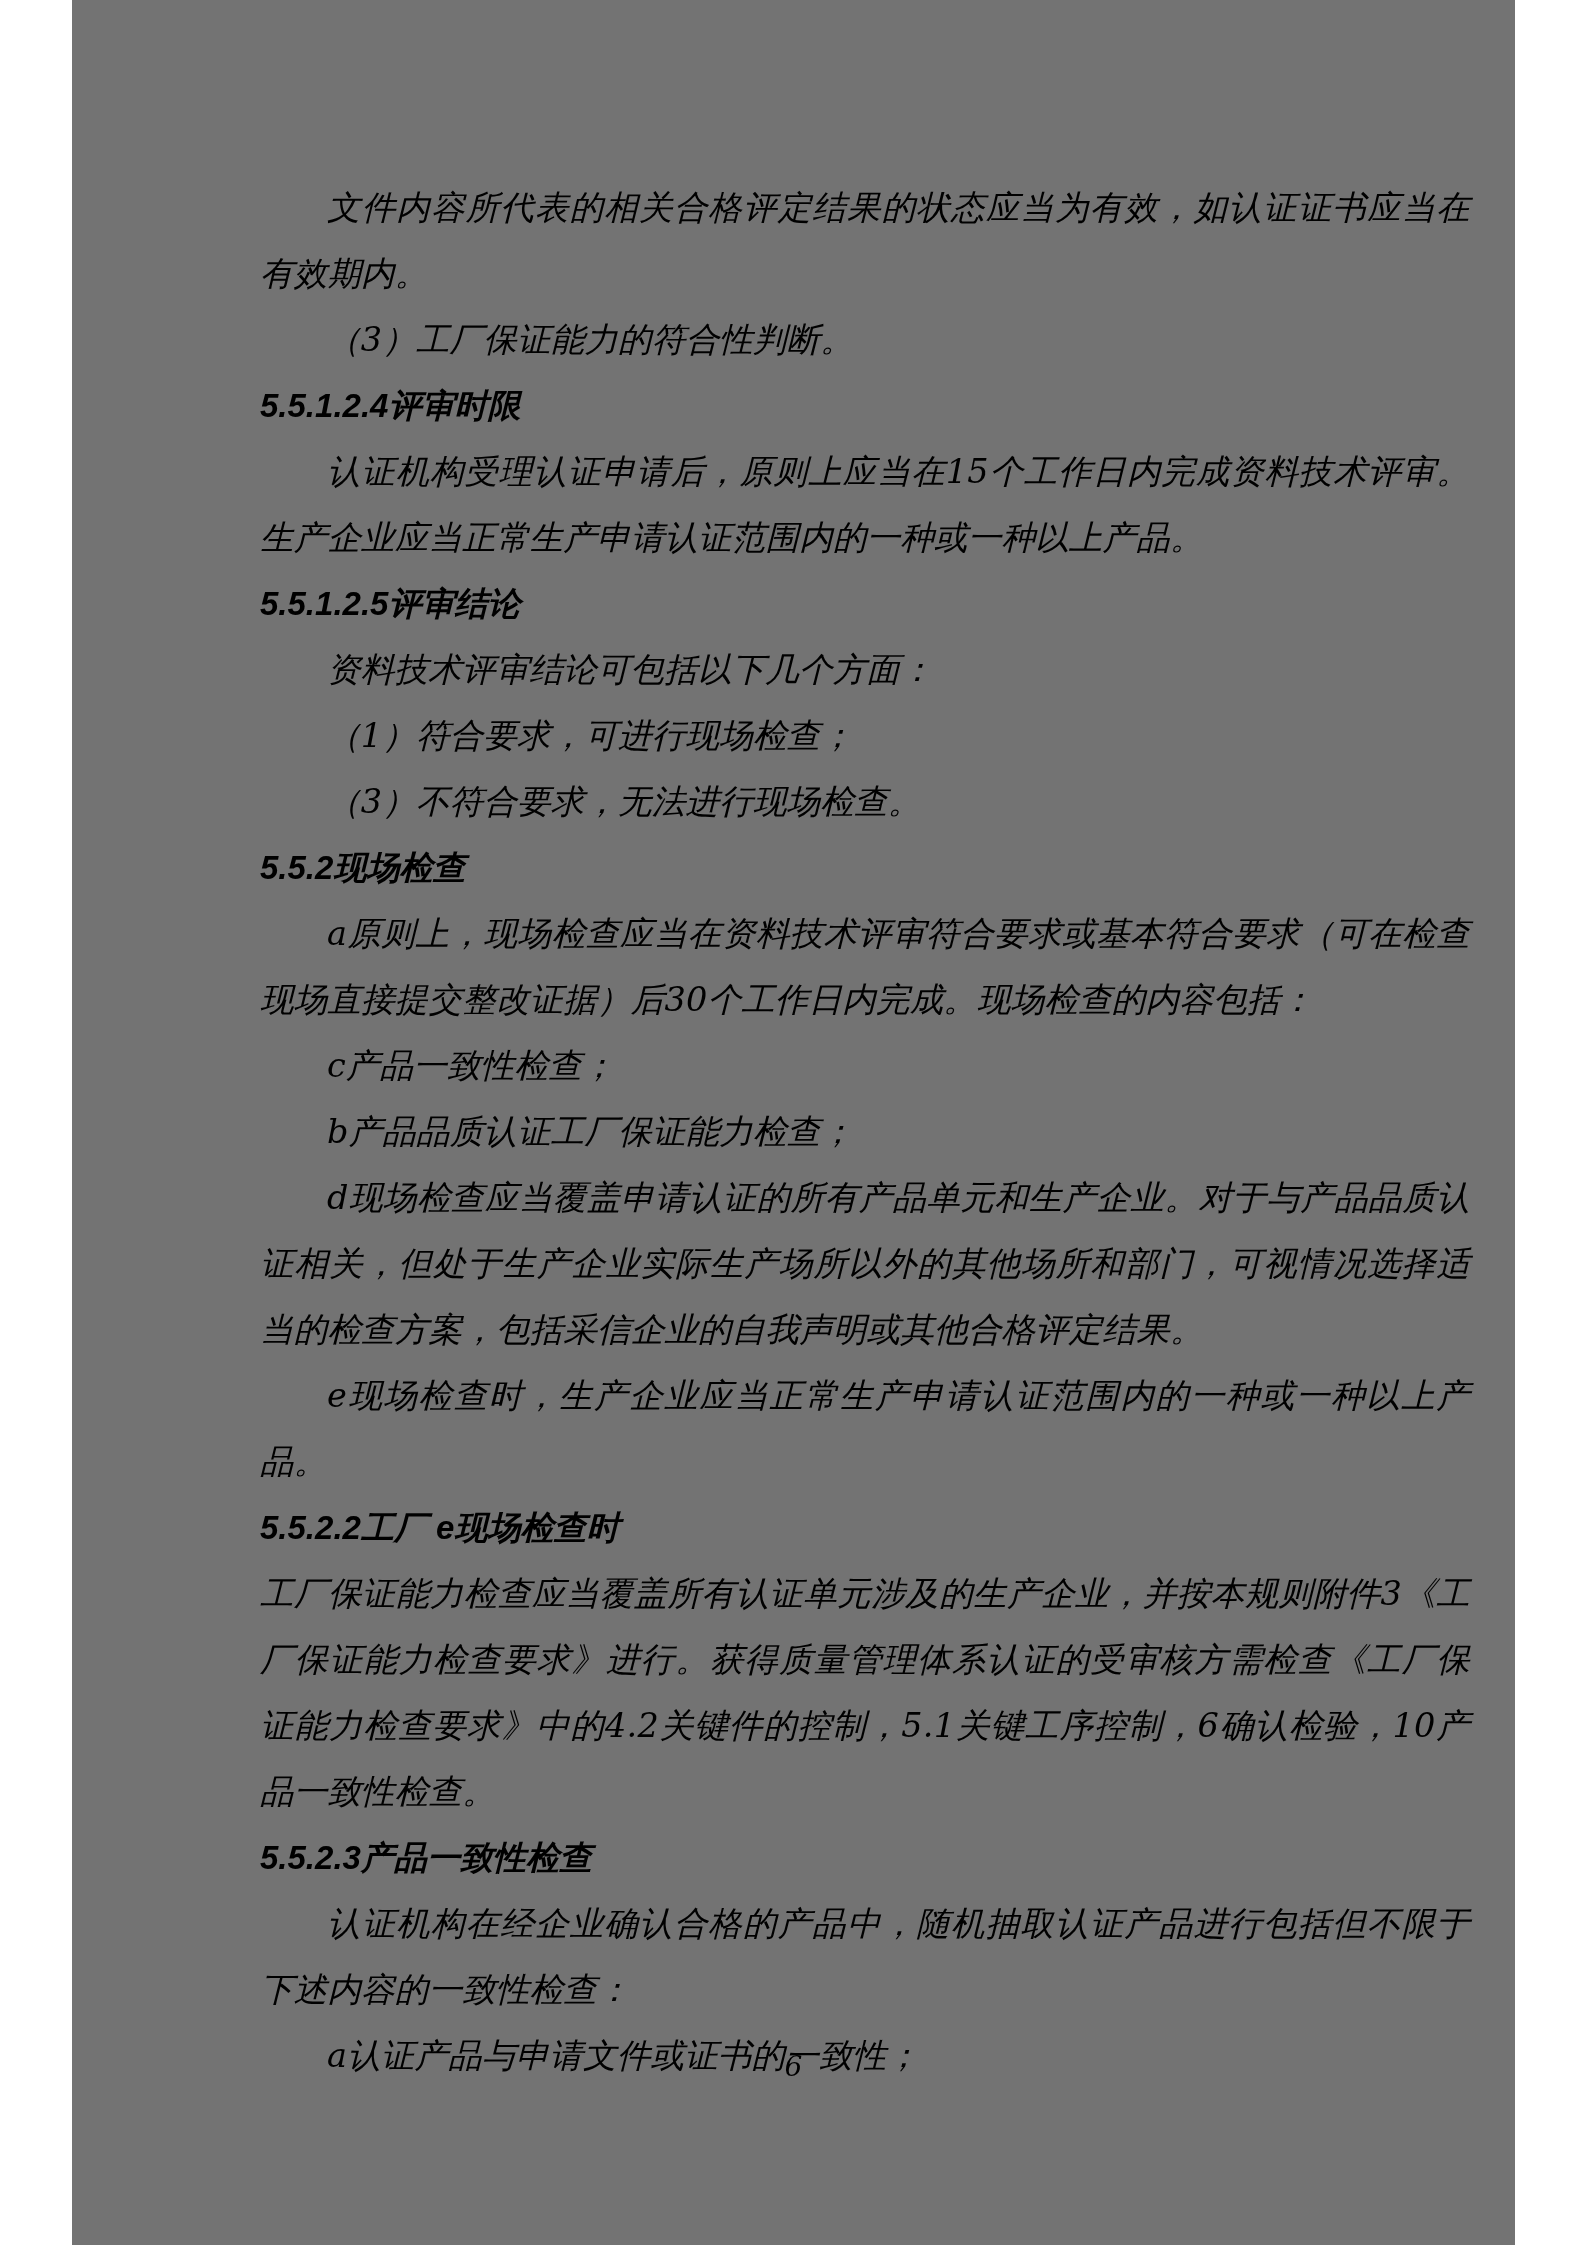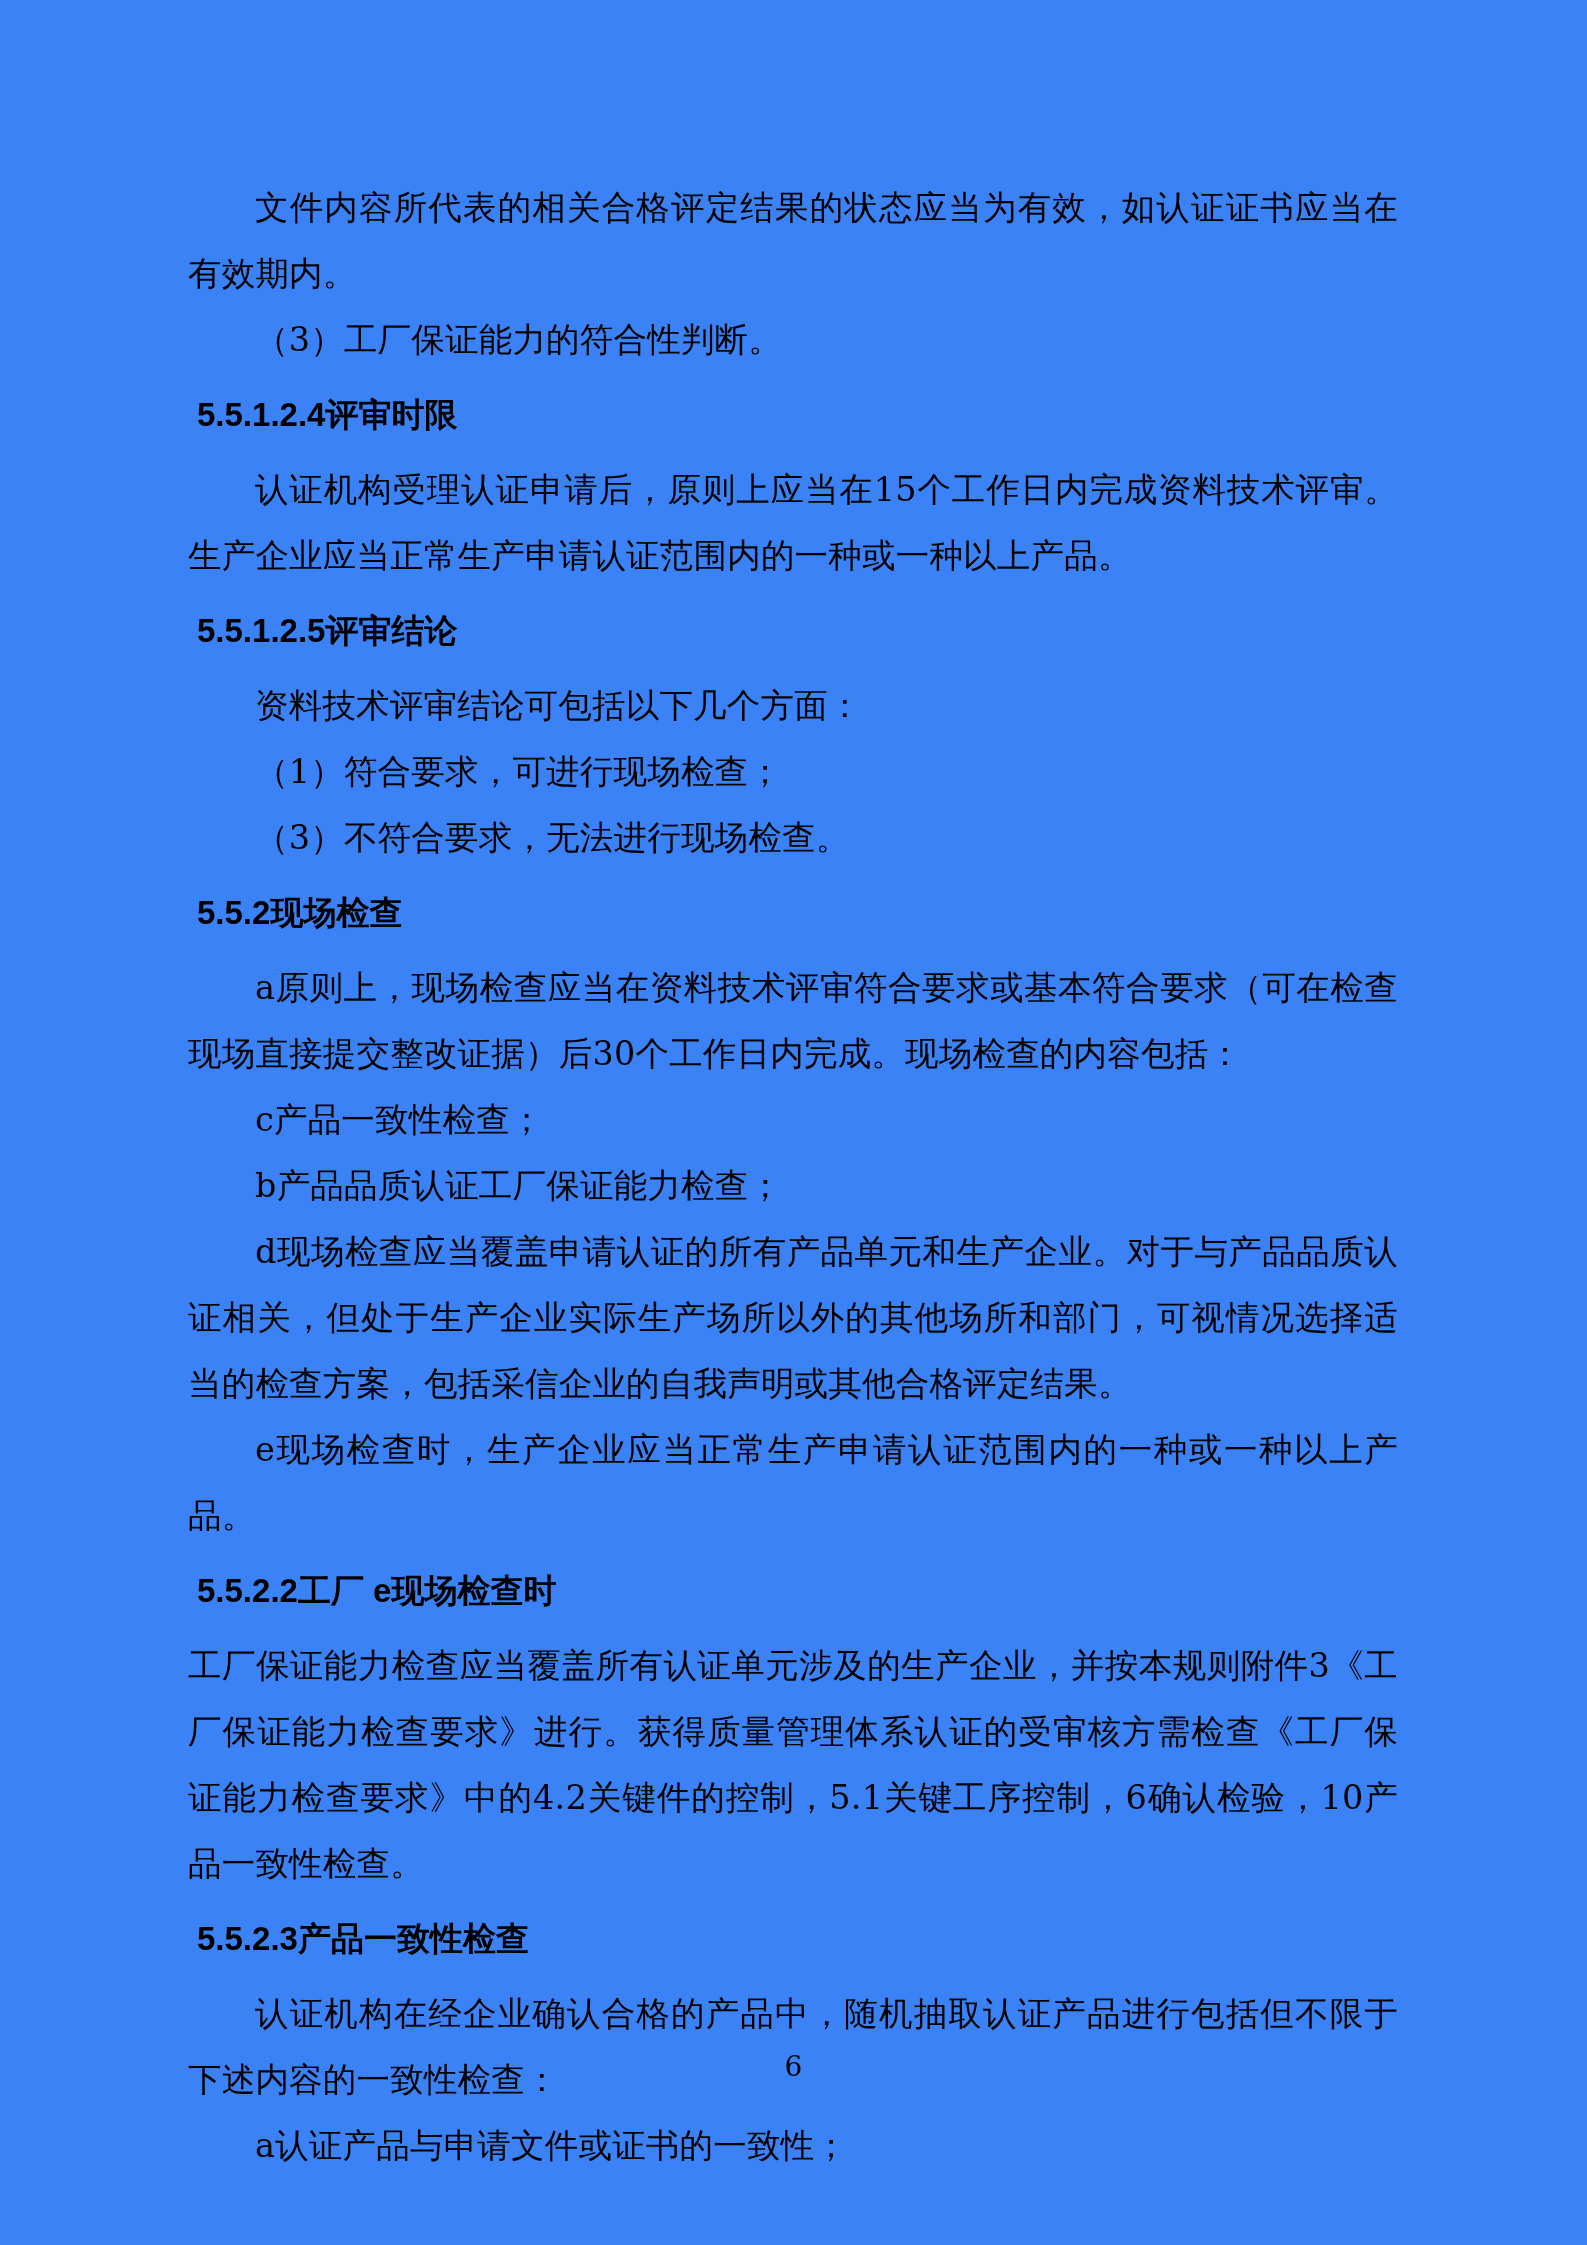--- a/index.html
+++ b/index.html
@@ -6,26 +6,27 @@
     margin: 0;
     padding: 0;
     background: #ffffff;
   }
   body {
     font-family: "DejaVu Serif", serif;
     color: #000000;
   }
   .page {
     position: relative;
-    width: 1587px;
+    width: 1443px;
     height: 2245px;
     margin: 0 auto;
-    background: #3b82f6;
+    background: #737373;
     box-sizing: border-box;
     overflow: hidden;
+    font-style: italic;
   }
   .content {
     position: absolute;
     left: 188px;
     top: 175px;
     width: 1210px;
   }
   
   p.body {
     margin: 0 0 0 0;
@@ -39,21 +40,21 @@
     word-break: break-all;
   }
   p.body.noindent {
     text-indent: 0;
   }
   p.body.last {
     text-align: left;
   }
   
   h2.heading {
-    margin: 9px;
+    margin: 0;
     font-family: "Liberation Sans", sans-serif;
     font-weight: bold;
     font-size: 33px;
     line-height: 66px;
     text-align: left;
     letter-spacing: 0px;
     white-space: pre;
   }
   .pagenum {
     position: absolute;

